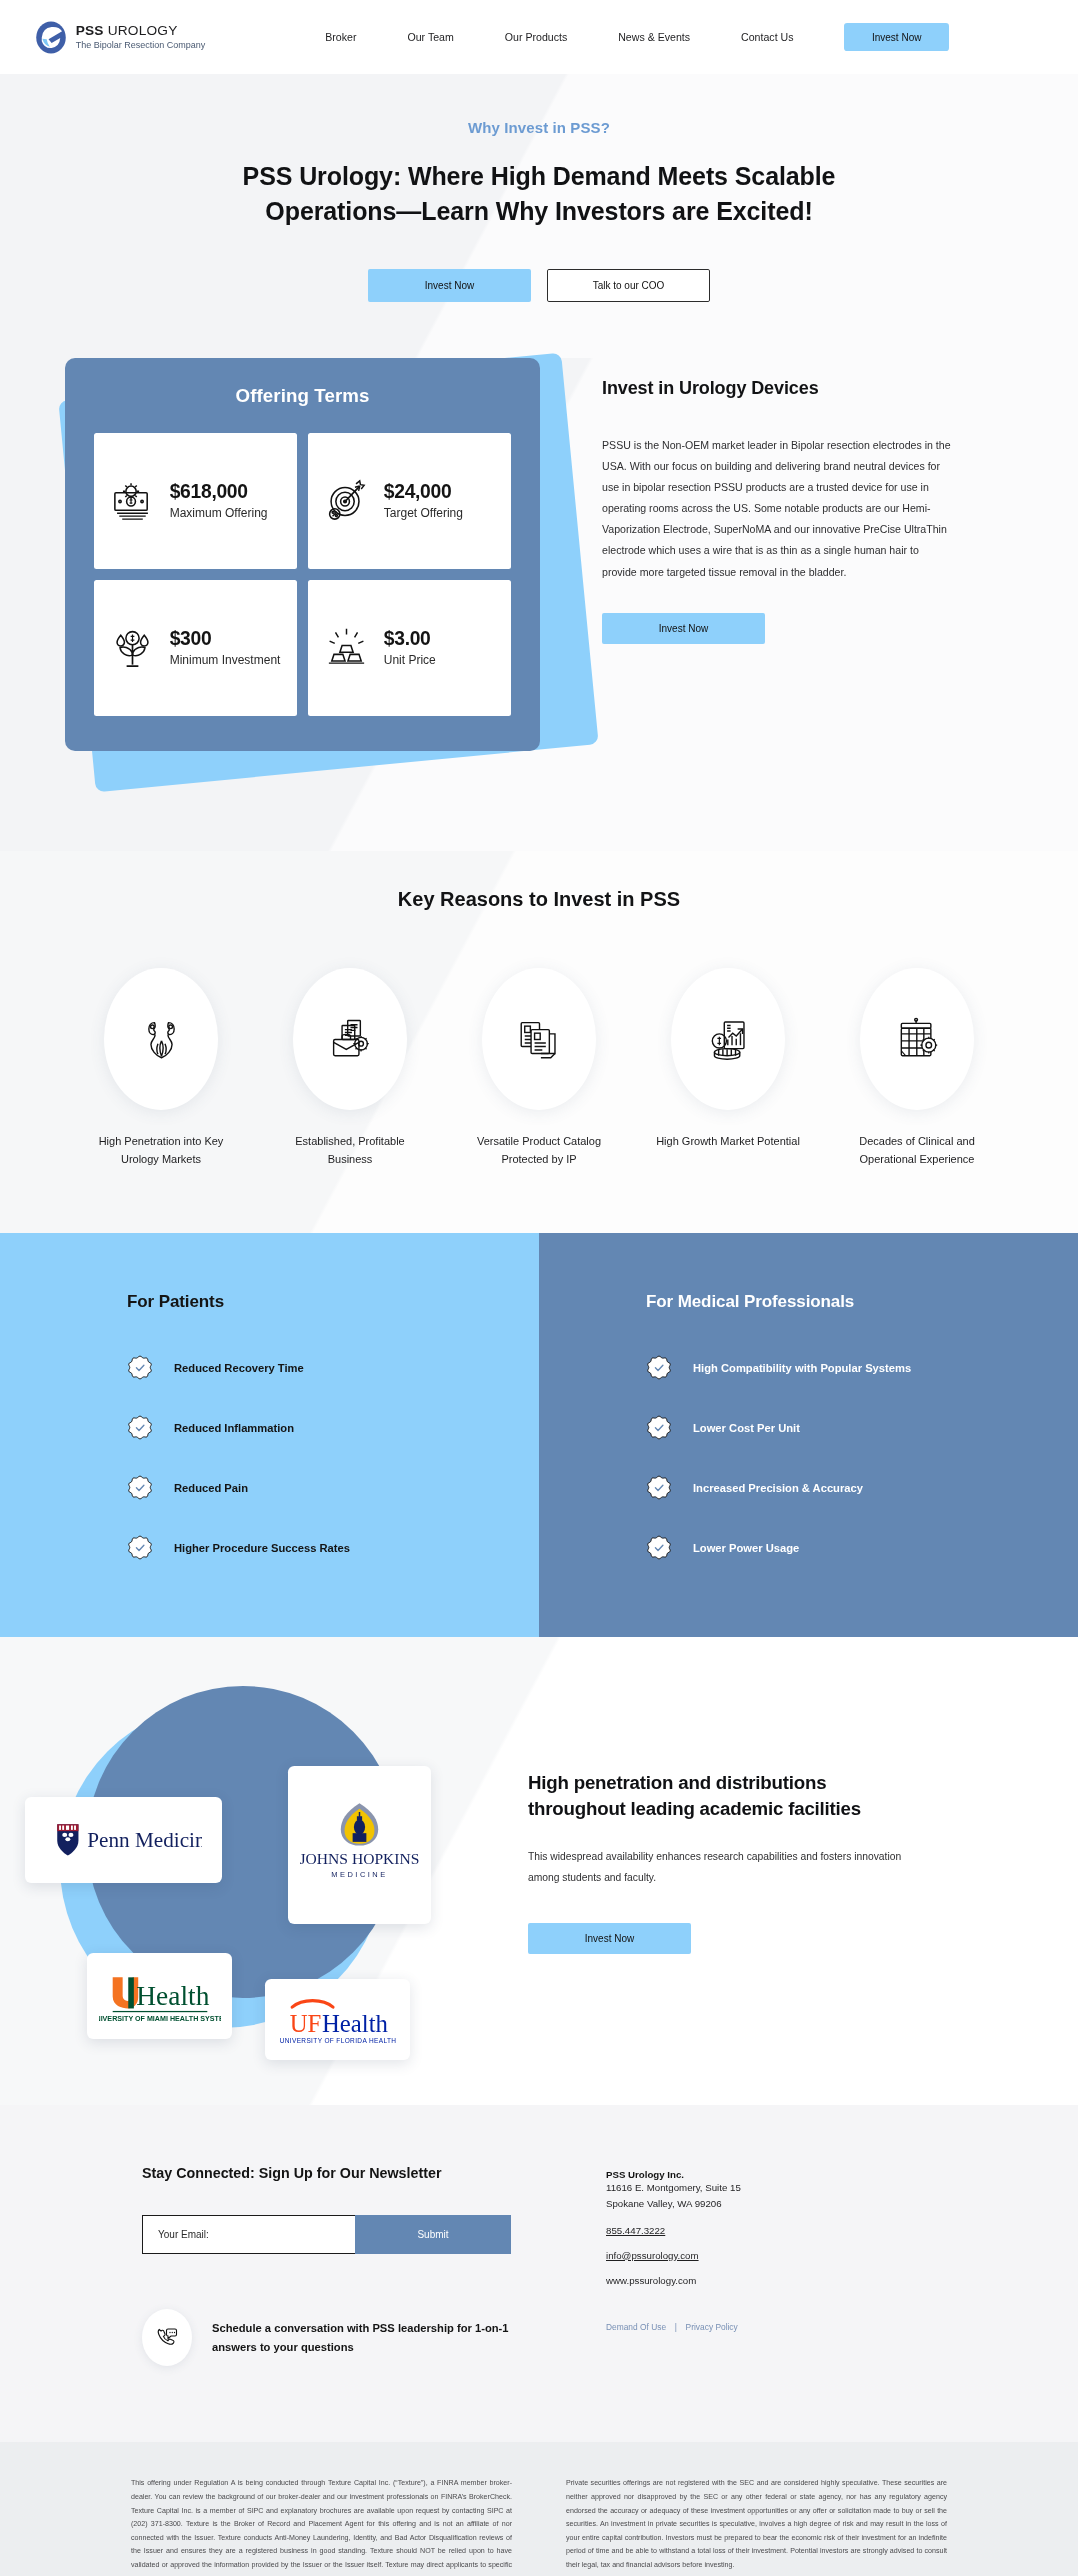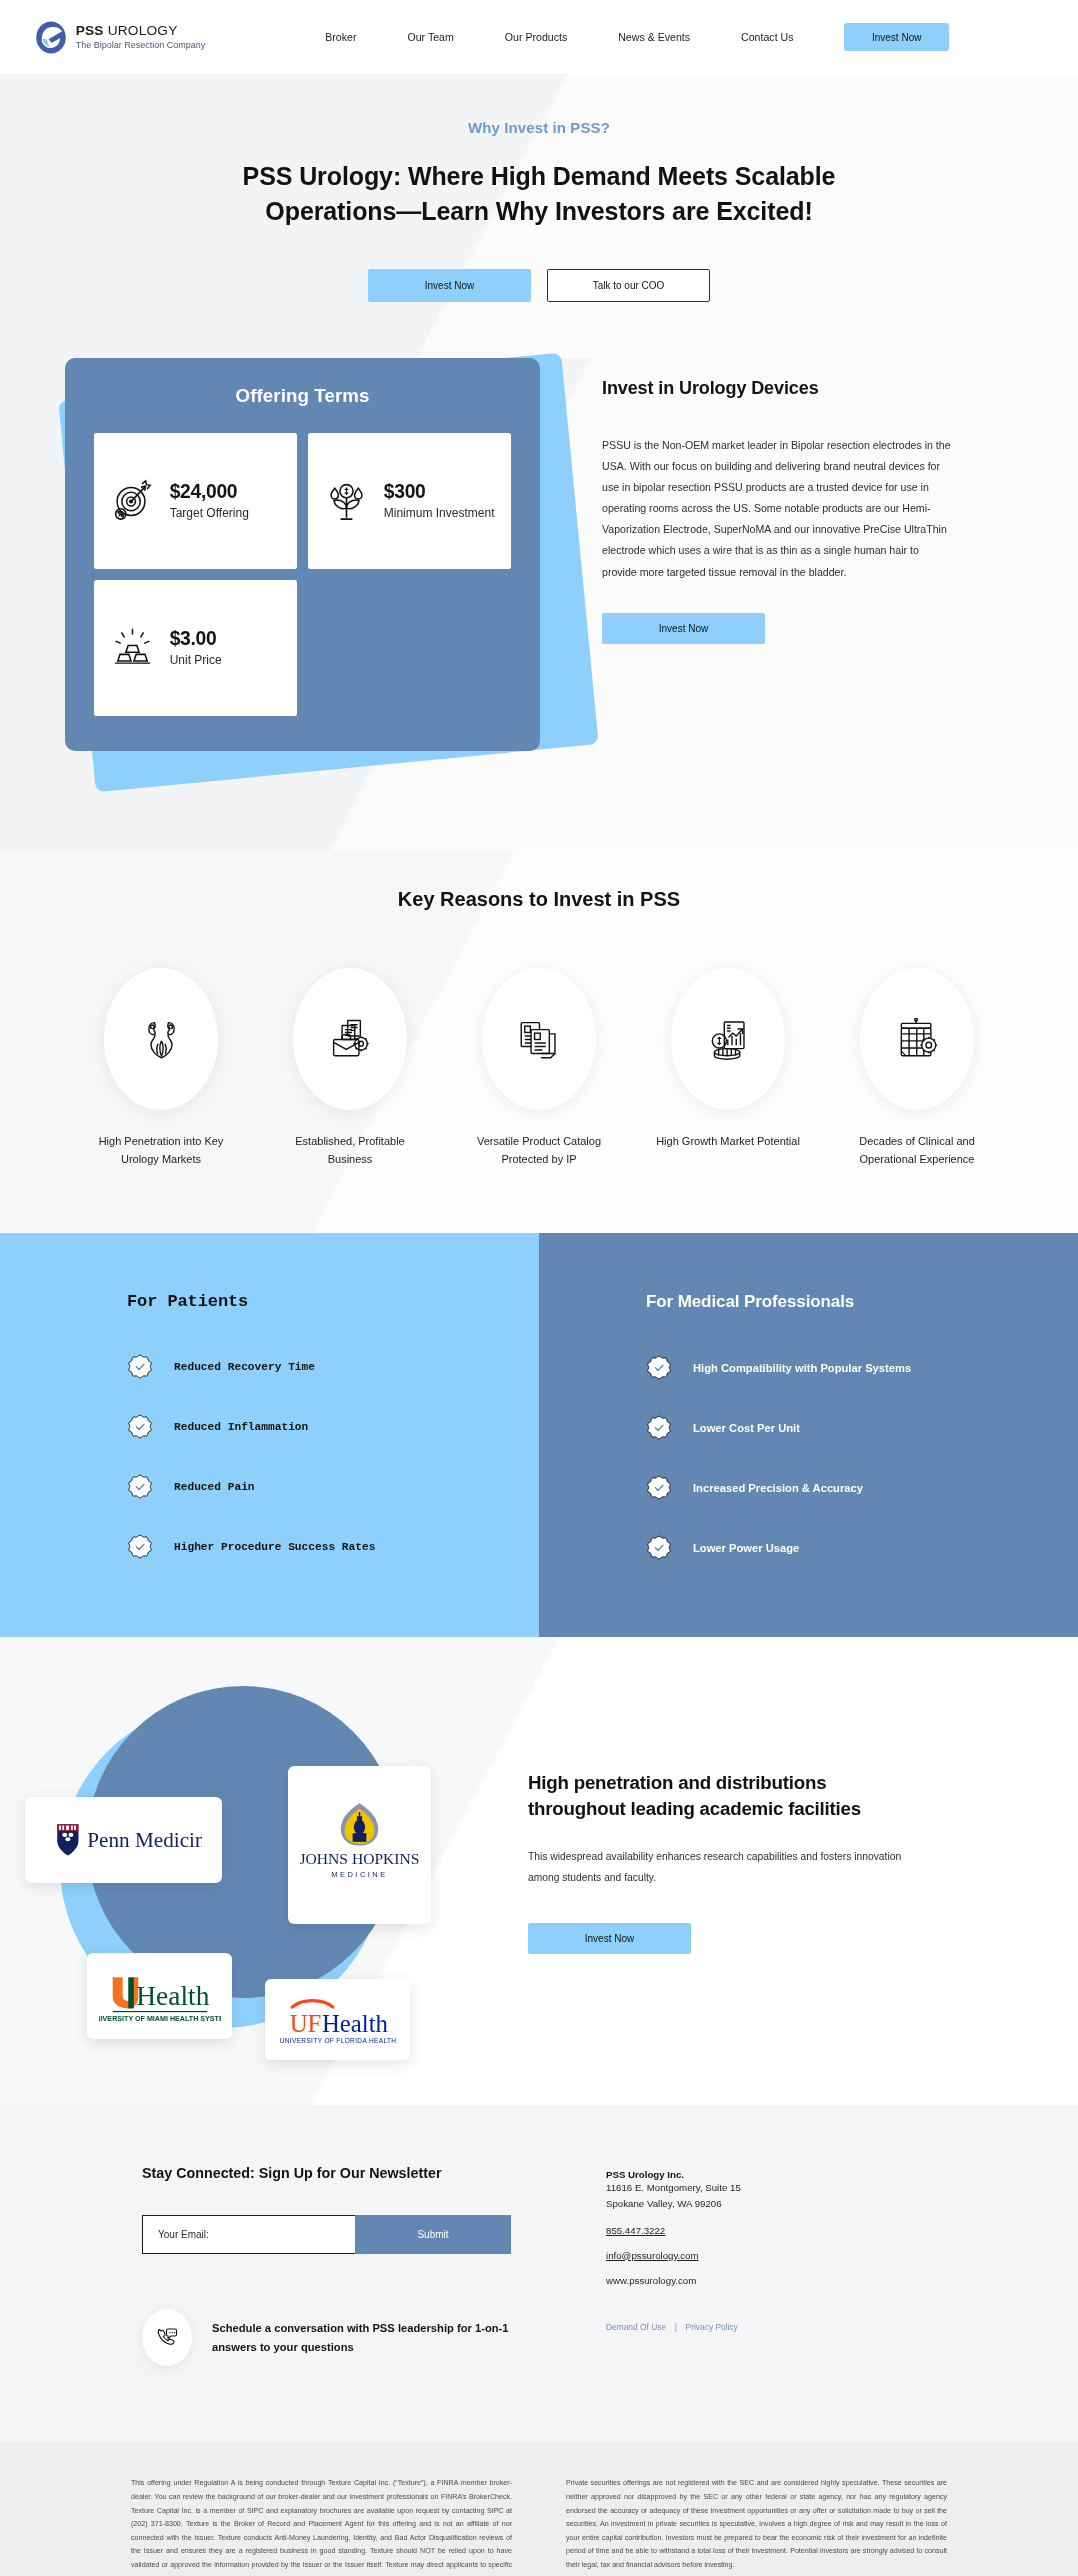--- a/index.html
+++ b/index.html
@@ -227,21 +227,21 @@
     margin-top: 22.5px;
     font-size: 11px;
     line-height: 1.62;
     color: #1d1d1f;
     font-weight: 400;
   }
 
   
   .benefits { display: flex; width: 1078px; }
   .benefits-col { padding: 59px 0 75px 0; }
-  .b-left { background: #8ed0fb; width: 539px; font-family: Liberation Mono, monospace; }
+  .b-left { background: #8ed0fb; width: 539px; }
   .b-right { background: #6387b3; width: 539px; }
   .b-inner-left { padding-left: 127px; }
   .b-inner-right { padding-left: 107px; }
   .benefits-col h3 {
     font-size: 17px;
     font-weight: 700;
     margin-bottom: 41px;
     letter-spacing: -0.1px;
   }
   .b-left h3 { color: #141414; }
@@ -433,20 +433,38 @@
   </section>
 
   <section class="offering-section">
     <div class="offering-wrap">
       <div class="deco-rect deco-a"></div>
 
       <div class="offering-card">
         <div class="offering-title">Offering Terms</div>
         <div class="terms-grid">
 
+          <div class="term-card">
+            <svg class="term-icon" viewBox="0 0 64 64" fill="none" stroke="#111" stroke-width="2.1">
+              <circle cx="30" cy="18" r="7"></circle>
+              <g stroke-width="2">
+                <path d="M30 7v3M30 26v3M41 18h-3M22 18h-3M37.8 10.2l-2.1 2.1M24.3 23.7l-2.1 2.1M37.8 25.8l-2.1-2.1M24.3 12.3l-2.1-2.1"></path>
+              </g>
+              <rect x="8" y="20" width="44" height="24" rx="1.5"></rect>
+              <circle cx="30" cy="32" r="6"></circle>
+              <path d="M30 28.5v7M28 30h4M28 34h4" stroke-width="1.6"></path>
+              <circle cx="15" cy="32" r="1.6"></circle>
+              <circle cx="45" cy="32" r="1.6"></circle>
+              <path d="M11 48h42M14 52h36M18 56h28" stroke-width="1.8"></path>
+            </svg>
+            <div>
+              <div class="term-val">$618,000</div>
+              <div class="term-lbl">Maximum Offering</div>
+            </div>
+          </div>
 
           <div class="term-card">
             <svg class="term-icon" viewBox="0 0 64 64" fill="none" stroke="#111" stroke-width="2.1">
               <circle cx="30" cy="32" r="19"></circle>
               <circle cx="30" cy="32" r="12.5"></circle>
               <circle cx="30" cy="32" r="6"></circle>
               <circle cx="30" cy="32" r="1.8" fill="#111"></circle>
               <path d="M30 32 L50 11" stroke-width="2.4"></path>
               <path d="M50 11l-1.5 6.5M50 11l-6.5 1.5" stroke-width="2"></path>
               <path d="M45 8l5-4 1 5 5 1-4 5" stroke-width="2"></path>

